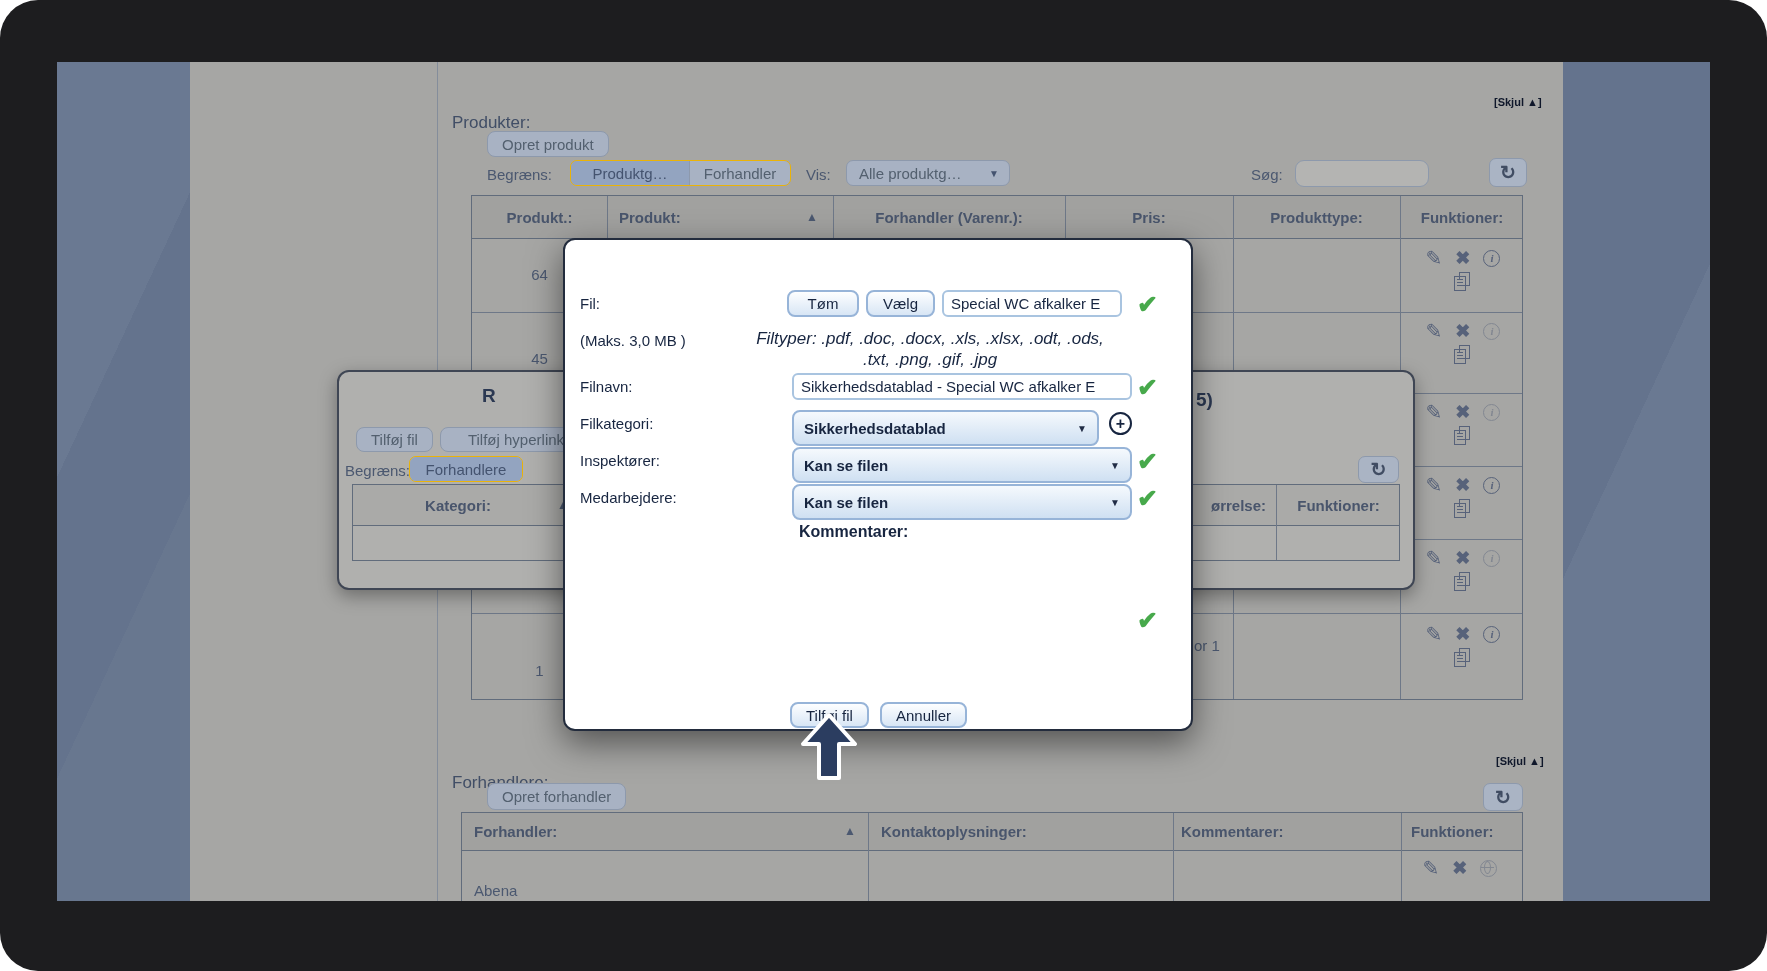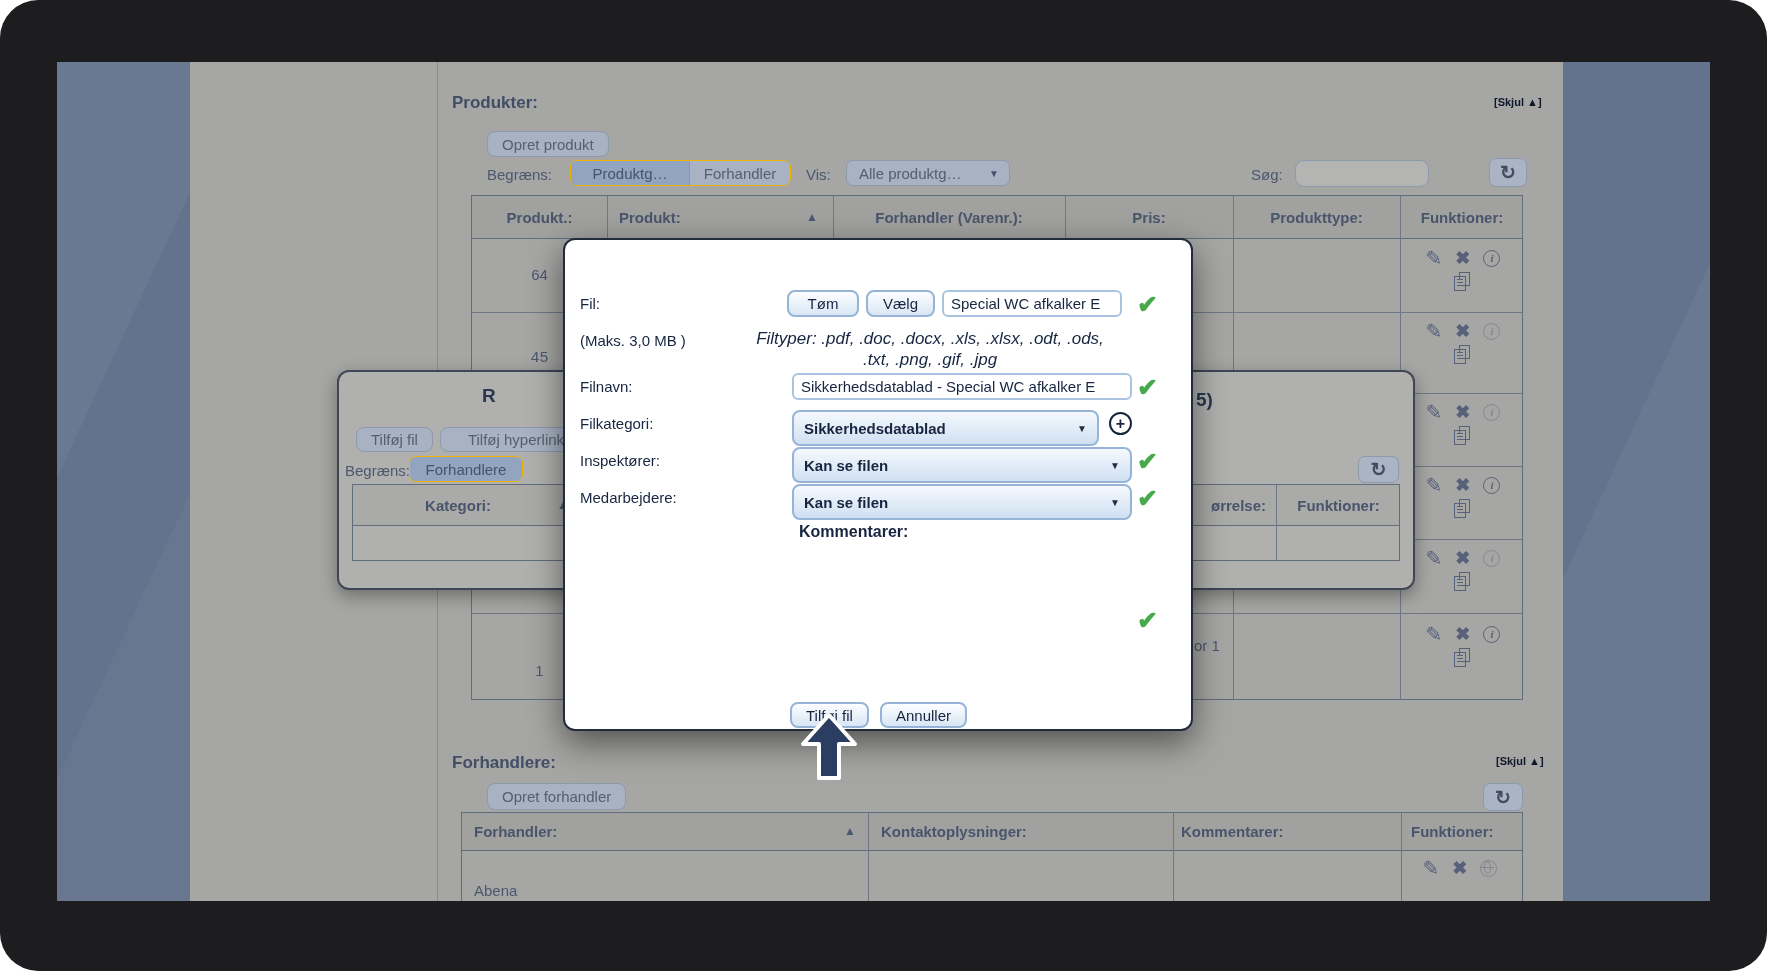--- a/index.html
+++ b/index.html
@@ -11,21 +11,21 @@
   .viewport{position:absolute;left:57px;top:62px;width:1653px;height:839px;background:#66758f;overflow:hidden;}
   .world{position:absolute;left:-57px;top:-62px;width:1767px;height:971px;}
   .band-left{position:absolute;left:57px;top:0;width:133px;height:971px;
     background:linear-gradient(115deg,#6a7992 0 38%,#64738d 38% 62%,#68778f 62%);}
   .band-right{position:absolute;left:1563px;top:0;width:147px;height:971px;
     background:linear-gradient(115deg,#64738d 0 45%,#6a7992 45%);}
   .content-bg{position:absolute;left:190px;top:0;width:1373px;height:971px;background:#a6a6a4;}
   .vdivider{position:absolute;left:437px;top:0;width:1px;height:971px;background:#848d9b;}
 
   
-  .sec-h{font-size:17px;font-weight:bold;color:#414e66;}
+  .sec-h{font-size:17px;font-weight:normal;color:#414e66;margin-top:20px;}
   .skjul{font-size:11px;color:#0f172a;font-weight:bold;cursor:pointer;}
   .lbl{font-size:15px;color:#4b5870;}
   .bgbtn{display:inline-flex;align-items:center;justify-content:center;height:26px;padding:0 14px;
     background:#a8b2c3;border:1px solid #8d99ac;border-radius:8px;font-size:15px;color:#53606f;box-sizing:border-box;}
   .seg{display:flex;height:26px;border:1px solid #eab308;border-radius:7px;overflow:hidden;box-sizing:border-box;}
   .seg .s{display:flex;align-items:center;justify-content:center;font-size:15px;color:#53606f;background:#a8b2c3;}
   .seg .s.on{background:#93a4c0;color:#44536f;}
   .bgdd{display:flex;align-items:center;justify-content:space-between;height:26px;padding:0 10px 0 12px;
     background:#a8b2c3;border:1px solid #8d99ac;border-radius:7px;font-size:15px;color:#53606f;box-sizing:border-box;}
   .bgdd .car{font-size:10px;color:#44536f;margin-left:8px;}
@@ -140,21 +140,21 @@
 
     <div class="hcell" style="left:0;top:0;width:135px;height:43px;">Produkt.:</div>
     <div class="hcell" style="left:147px;top:0;width:140px;height:43px;justify-content:flex-start;">Produkt:</div>
     <div class="hcell sort" style="left:330px;top:0;width:20px;height:43px;">▲</div>
     <div class="hcell" style="left:401px;top:0;width:152px;height:43px;">Forhandler (Varenr.):</div>
     <div class="hcell" style="left:593px;top:0;width:168px;height:43px;">Pris:</div>
     <div class="hcell" style="left:761px;top:0;width:167px;height:43px;">Produkttype:</div>
     <div class="hcell" style="left:928px;top:0;width:124px;height:43px;">Funktioner:</div>
 
     <div class="cellval" style="left:0;top:70px;width:135px;">64</div>
-    <div class="cellval" style="left:0;top:154px;width:135px;font-family:Liberation Mono, monospace;">45</div>
+    <div class="cellval" style="left:0;top:154px;width:135px;">45</div>
     <div class="cellval" style="left:0;top:466px;width:135px;">1</div>
     <div class="cellval" style="left:722px;top:441px;width:60px;text-align:left;">or 1</div>
   </div>
 
   <div class="funk" style="left:1408px;top:248px;">
     <div class="r">
       <span class="ic ic-edit">✎</span>
       <span class="ic ic-x">✖</span>
       <span class="ic ic-info">i</span>
     </div>

